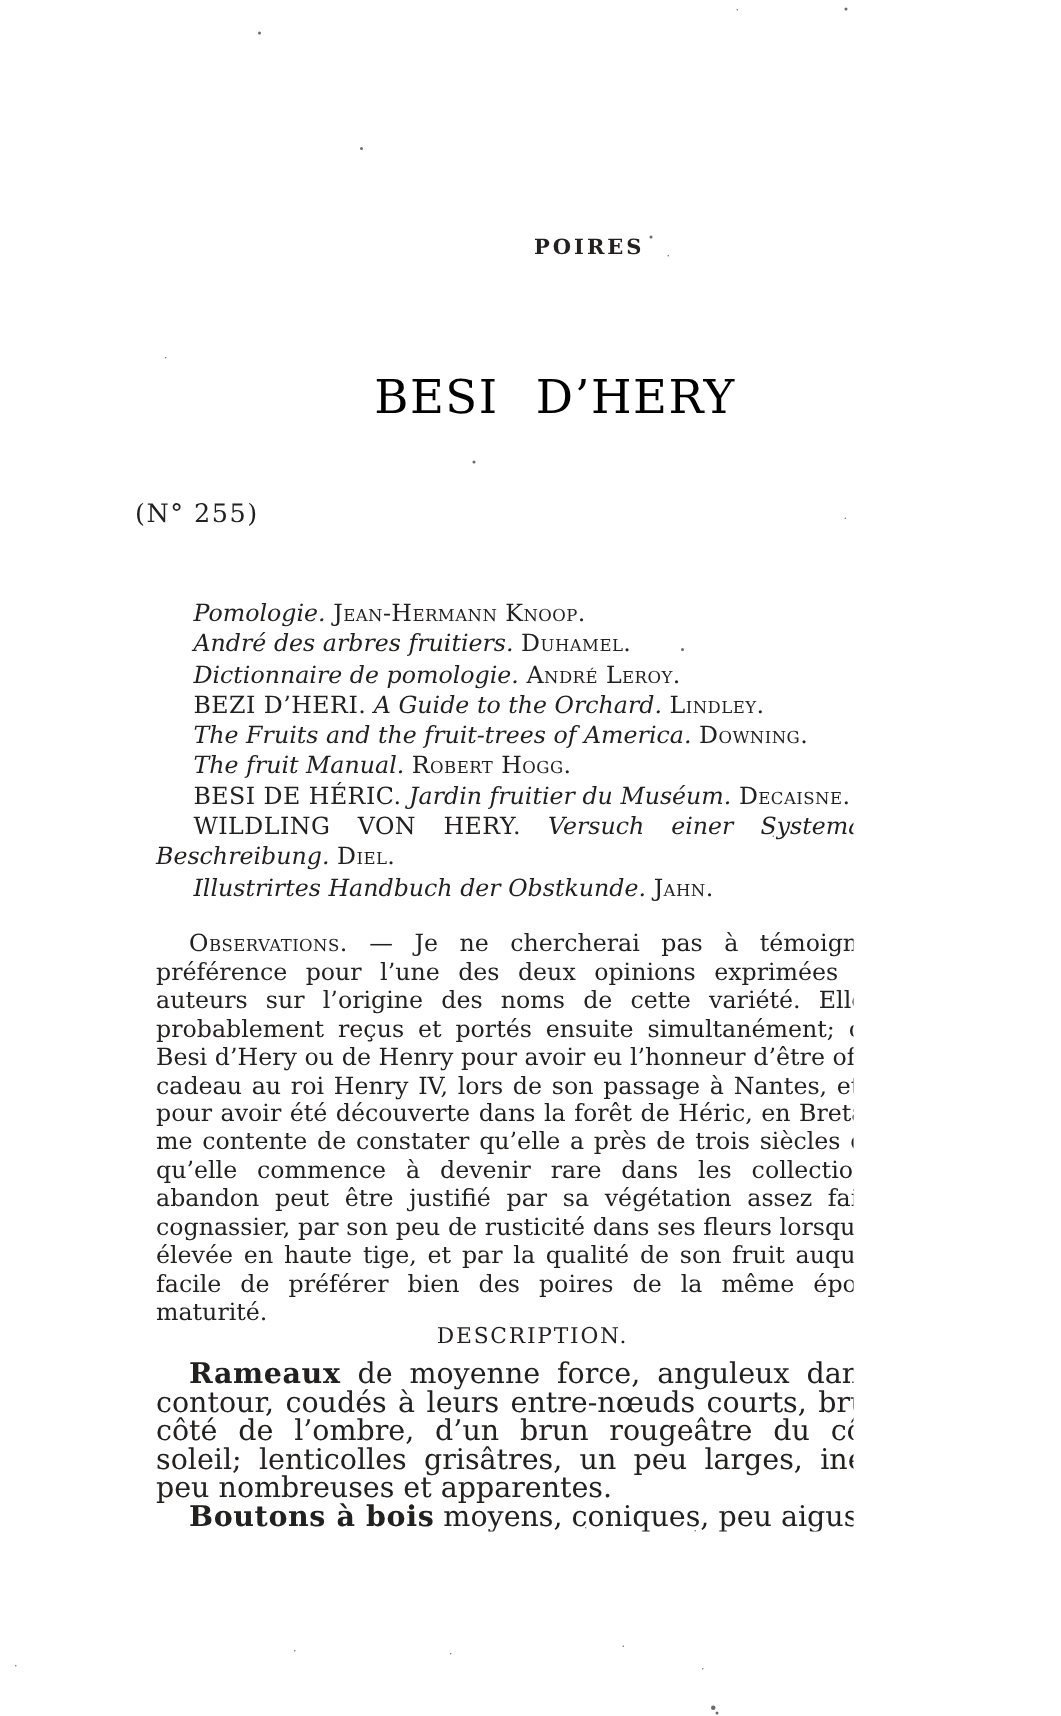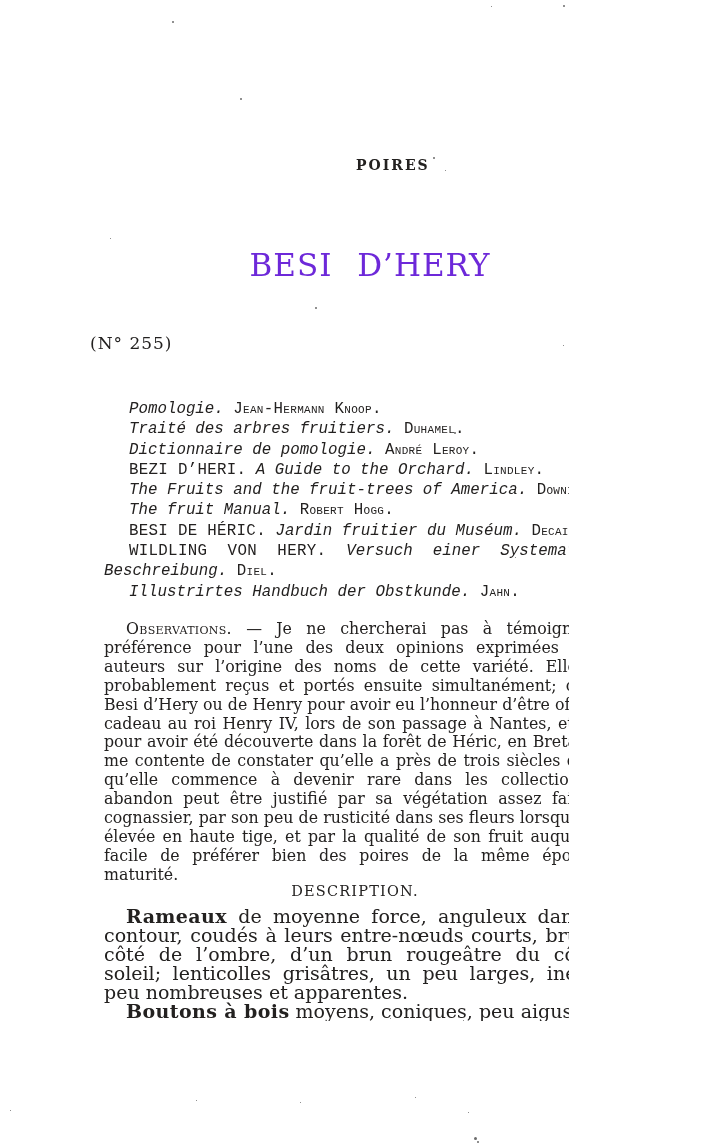--- a/index.html
+++ b/index.html
@@ -47,21 +47,21 @@
     position: absolute;
     top: 247px;
     left: 90px;
     width: 560px;
     margin: 0;
     text-align: center;
     font-size: 31px;
     font-weight: normal;
     letter-spacing: 1px;
     word-spacing: 14px;
-    color: #6d28d9;
+    color: #000000;
   }
   .variety-no {
     position: absolute;
     top: 333px;
     left: 90px;
     width: 560px;
     text-align: left;
     font-size: 17px;
     letter-spacing: 1px;
   }
@@ -72,21 +72,20 @@
     top: 399px;
     left: 104px;
     width: 529px;
     font-size: 15.8px;
     line-height: 20.3px;
   }
   .bib-entry {
     margin: 0;
     text-indent: 25px;
     text-align: justify;
-    font-family: Liberation Mono, monospace;
   }
   .bib-name { letter-spacing: 0.3px; }
   .bib-title { font-style: italic; }
   .bib-author { font-variant: small-caps; letter-spacing: 0.3px; }
 
   
   .obs {
     position: absolute;
     top: 620px;
     left: 104px;
@@ -152,21 +151,21 @@
   <div class="variety-no">(N° 255)</div>
 
   <div class="biblio">
     <p class="bib-entry">
       <span class="bib-name"></span>
       <span class="bib-title">Pomologie.</span>
       <span class="bib-author">Jean-Hermann Knoop.</span>
     </p>
     <p class="bib-entry">
       <span class="bib-name"></span>
-      <span class="bib-title">Traité des arbres fruitiers.</span>
+      <span class="bib-title">André des arbres fruitiers.</span>
       <span class="bib-author">Duhamel.</span>
     </p>
     <p class="bib-entry">
       <span class="bib-name"></span>
       <span class="bib-title">Dictionnaire de pomologie.</span>
       <span class="bib-author">André Leroy.</span>
     </p>
     <p class="bib-entry">
       <span class="bib-name">BEZI D’HERI.</span>
       <span class="bib-title">A Guide to the Orchard.</span>

